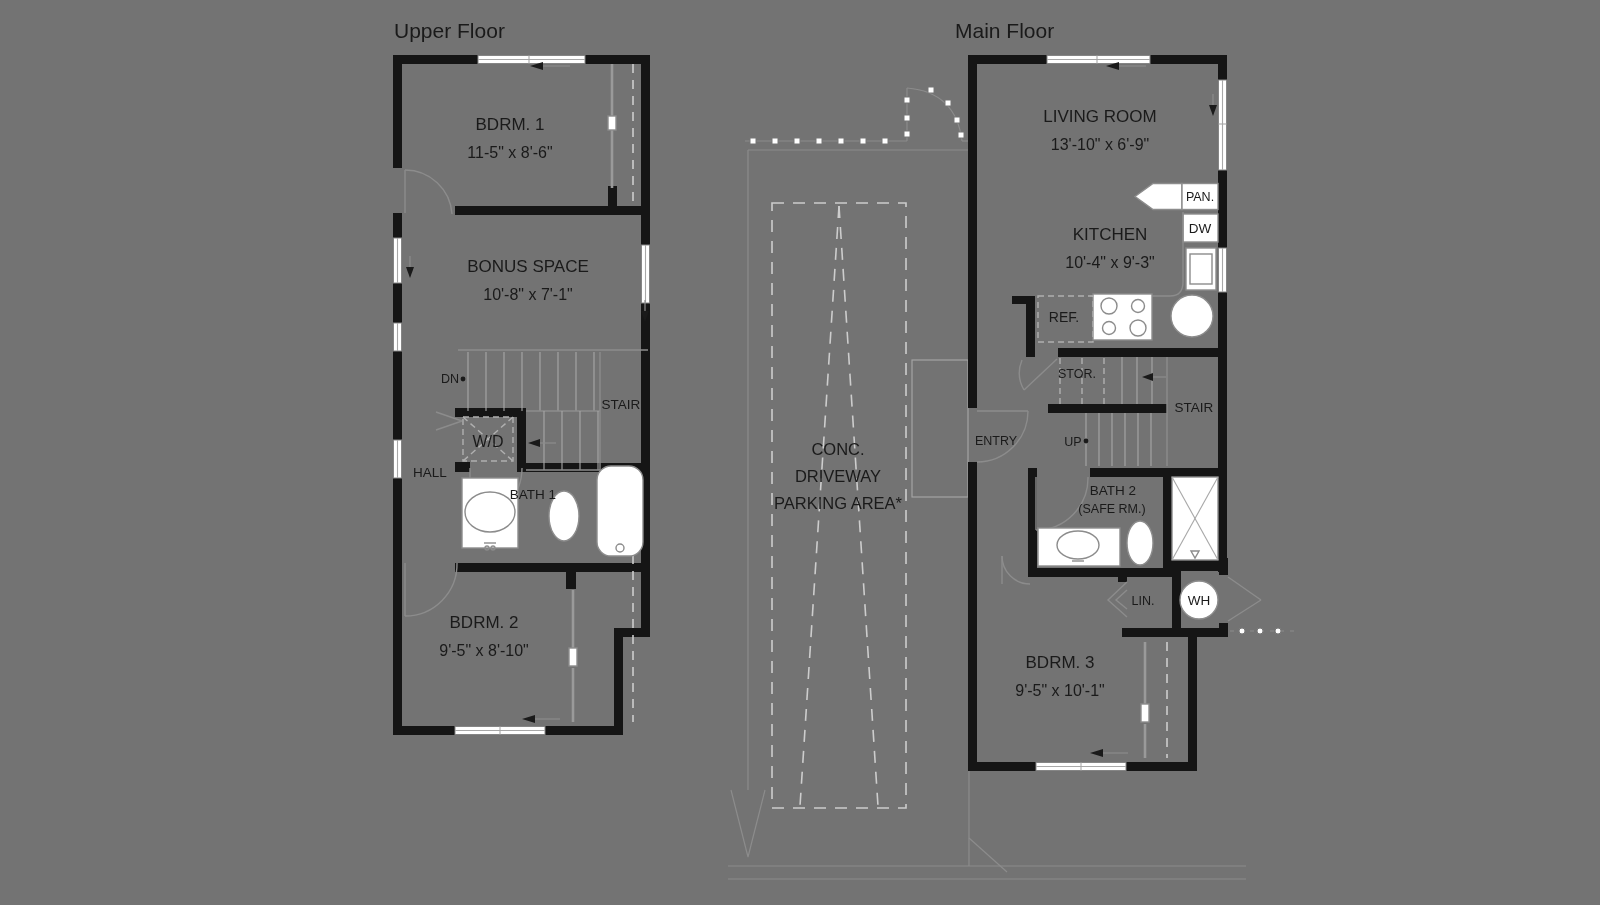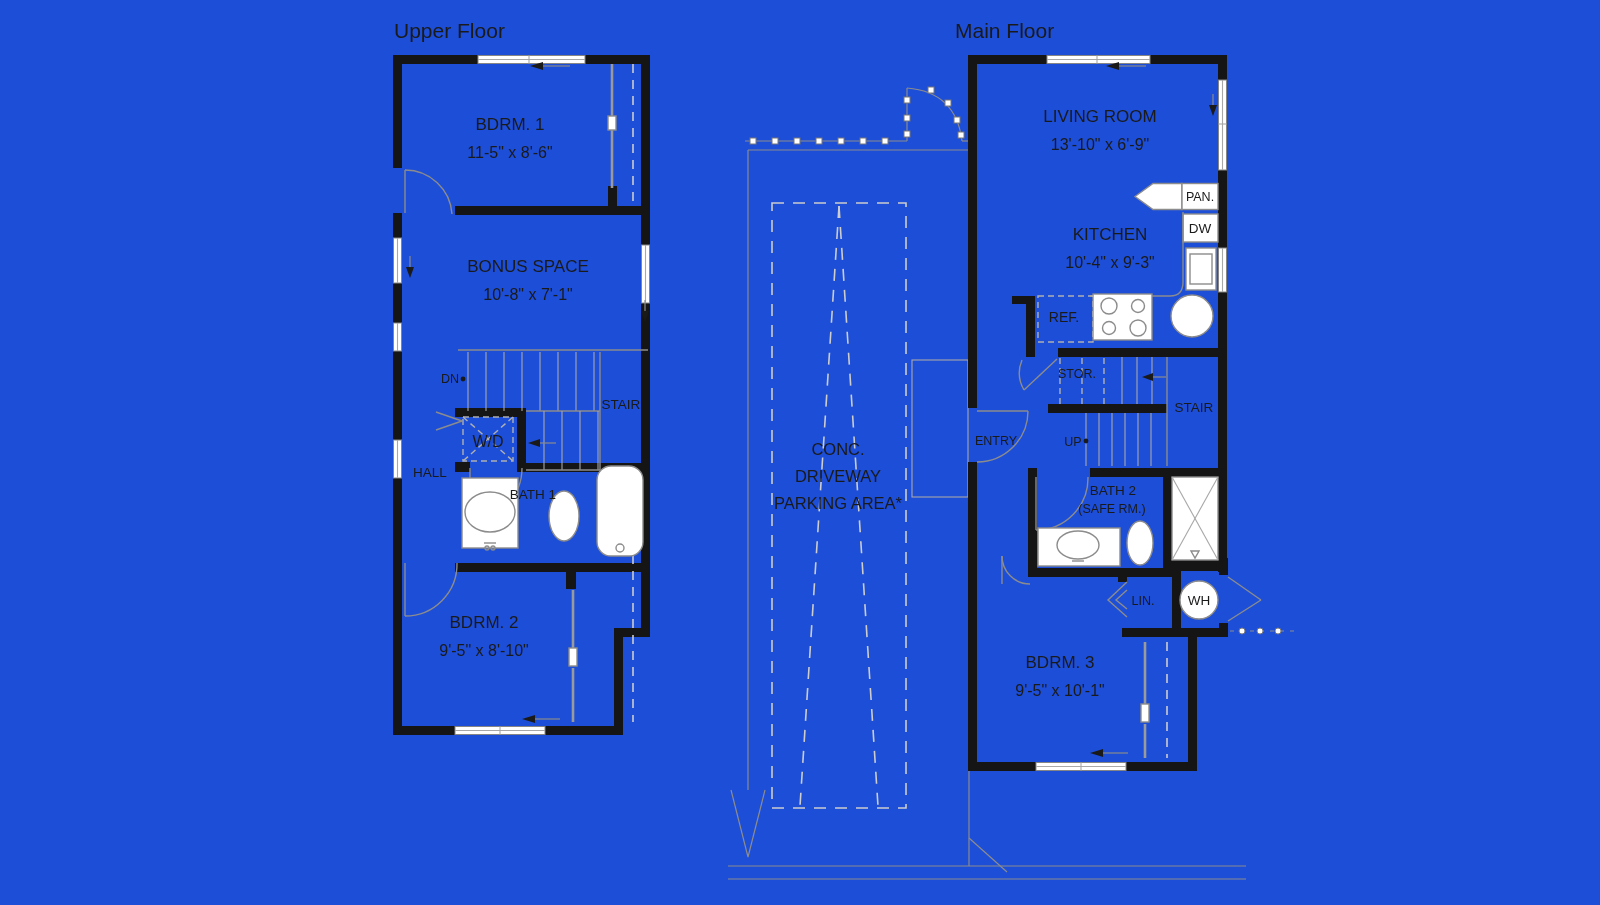--- a/index.html
+++ b/index.html
@@ -1,16 +1,16 @@
 <!DOCTYPE html>
 <html><head>
 <meta charset="utf-8">
 <style>
   html,body{margin:0;padding:0;background:#ffffff;}
-  .stage{position:relative;width:1600px;height:905px;background:#1d4ed8;overflow:hidden;
+  .stage{position:relative;width:1600px;height:905px;background:#737373;overflow:hidden;
          font-family:"Liberation Sans", sans-serif;}
   svg{display:block}
   .wall{fill:#151515;stroke:none}
   .thin{fill:none;stroke:#8c8c8c;stroke-width:1.4}
   .thin2{fill:none;stroke:#a8a8a8;stroke-width:1.1}
   .fix{fill:#ffffff;stroke:#8c8c8c;stroke-width:1.4}
   .dash{fill:none;stroke:#cdcdcd;stroke-width:1.6;stroke-dasharray:9 7}
   .dashbox{fill:none;stroke:#b0b0b0;stroke-width:1.4;stroke-dasharray:6 4}
   .slider{fill:none;stroke:#9a9a9a;stroke-width:2.6}
   .win{fill:#ffffff;stroke:#858585;stroke-width:1}

